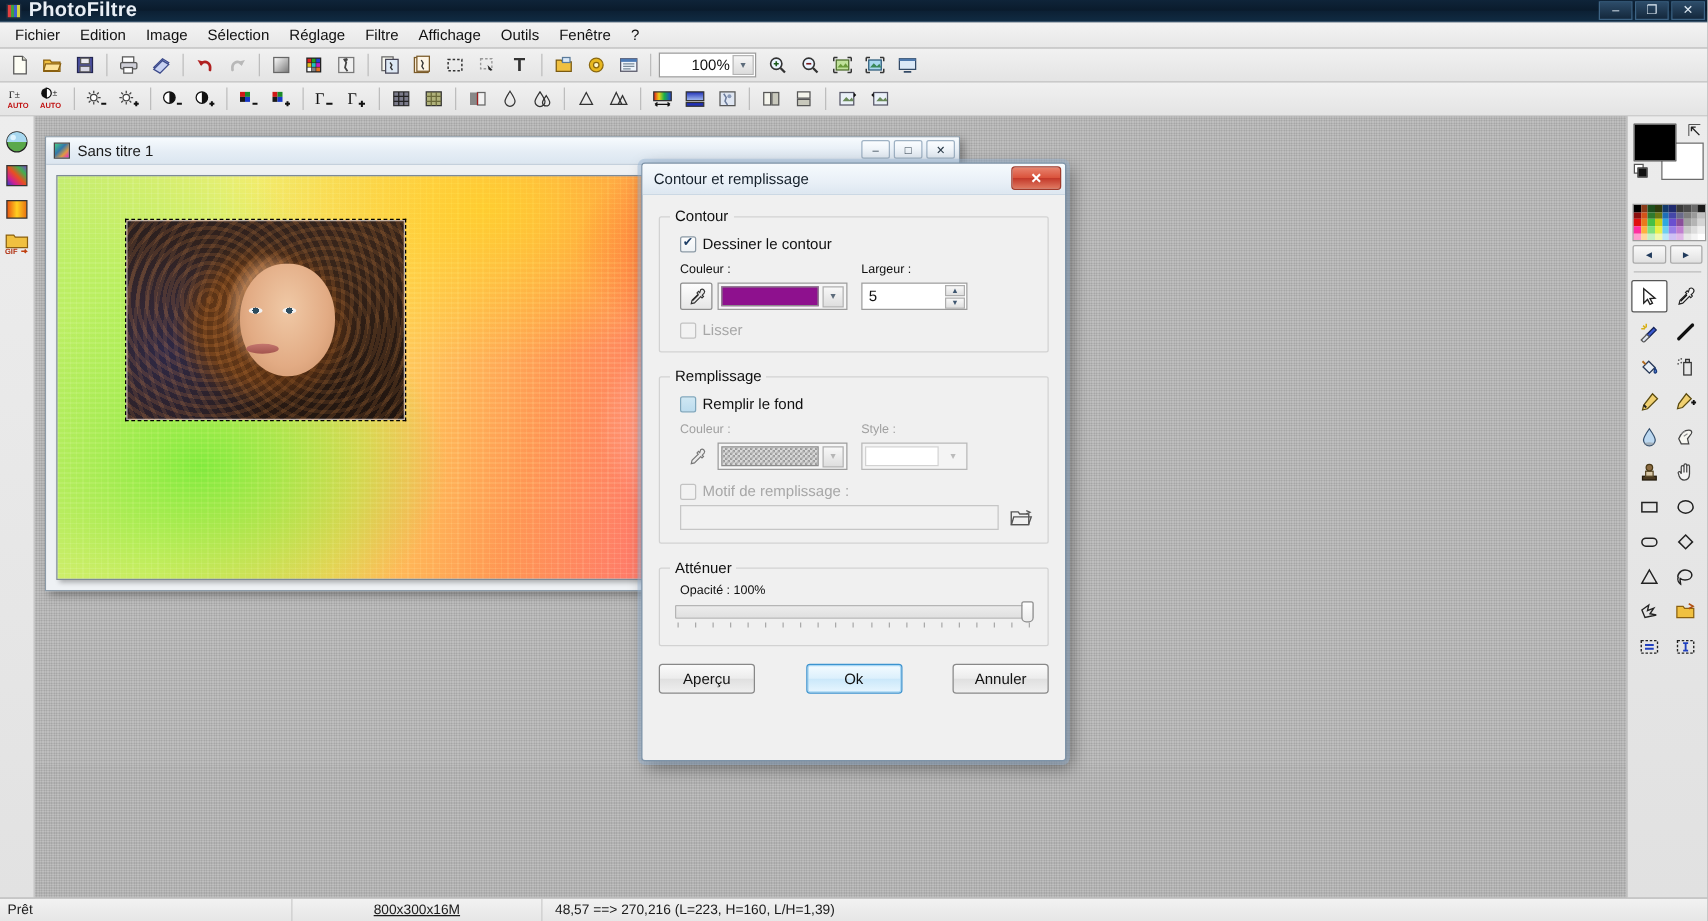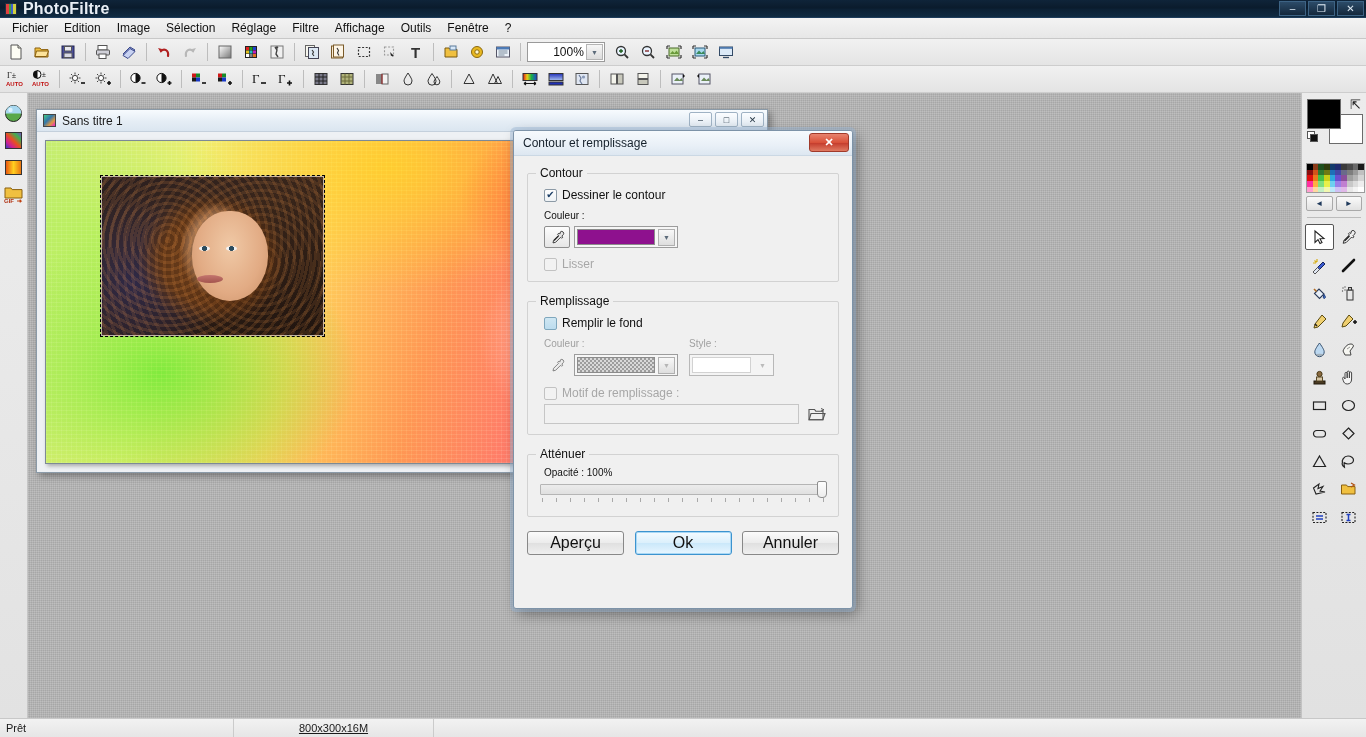--- a/index.html
+++ b/index.html
@@ -408,24 +408,24 @@
   .ticks {
     display: flex; justify-content: space-between; margin-top: 3px; padding: 0 2px;
   }
   .ticks i { width: 1px; height: 4px; background: #a9a9a9; display: block; }
 
   .btnrow {
     display: flex; align-items: center; justify-content: space-between;
     padding: 2px 13px 0 13px;
   }
   .btn {
-    width: 97px; height: 24px;
+    width: 77px; height: 24px;
     background: linear-gradient(180deg,#fbfbfb,#ececec 48%,#e0e0e0 52%,#efefef);
     border: 1px solid #888; border-radius: 3px;
-    font-size: 16px; color: #111; cursor: default;
+    font-size: 12px; color: #111; cursor: default;
     display: flex; align-items: center; justify-content: center;
     font-family: "Liberation Sans", sans-serif;
   }
   .btn.primary {
     background: linear-gradient(180deg,#f4fbff,#dcf0fc 48%,#cbe8fa 52%,#e8f6ff);
     border: 1px solid #3c93cf;
     box-shadow: 0 0 0 1px #a9d8f5 inset;
   }
 
   svg { display: block; }
@@ -909,20 +909,30 @@
               <div style="display:flex; align-items:center;">
                 <div class="eyedrop">
                   <svg width="15" height="15" viewBox="0 0 15 15">
                       <path d="M10.5 1.8a2 2 0 0 1 2.8 2.8l-1.5 1.5 1 1-1.2 1.2-1-1-5 5-2.6 .6 .6-2.6 5-5-1-1 1.2-1.2 1 1z" fill="#e8e8e8" stroke="#333" stroke-width=".9"></path>
                       <path d="M4 10.5l4.6-4.6" stroke="#222" stroke-width="1.1"></path>
                     </svg>
                 </div>
                 <div class="colorcombo" style="margin-left:4px;">
                   <div class="swatch" id="contour-swatch" style="background: rgb(142, 17, 142);"></div>
                   <div class="drop">▼</div>
+                </div>
+              </div>
+            </div>
+            <div style="width:100px;">
+              <div class="lbl" style="margin-bottom:5px;">Largeur :</div>
+              <div class="spin">
+                <span class="sval">5</span>
+                <div class="sbtns">
+                  <div class="sb">▲</div>
+                  <div class="sb">▼</div>
                 </div>
               </div>
             </div>
           </div>
 
           <div class="chk" style="margin-top:9px;margin-bottom:0;">
             <span class="chkbox dis"></span>
             <span class="txt dis">Lisser</span>
           </div>
         </fieldset>
@@ -1222,15 +1232,16 @@
             <rect x="2" y="3.5" width="13" height="10" fill="none" stroke="#222" stroke-width="1.1" stroke-dasharray="2 1.4"></rect>
             <path d="M8.5 5.5v6M6.5 5.5h4M6.5 11.5h4" stroke="#2040c0" stroke-width="1.5"></path>
           </svg>
       </div>
     </div>
   </div>
 
   <div id="statusbar">
     <div class="cell c1">Prêt</div>
     <div class="cell c2">800x300x16M</div>
+    <div class="cell c3">48,57 ==&gt; 270,216 (L=223, H=160, L/H=1,39)</div>
   </div>
 
 </div>
 
 </body></html>

